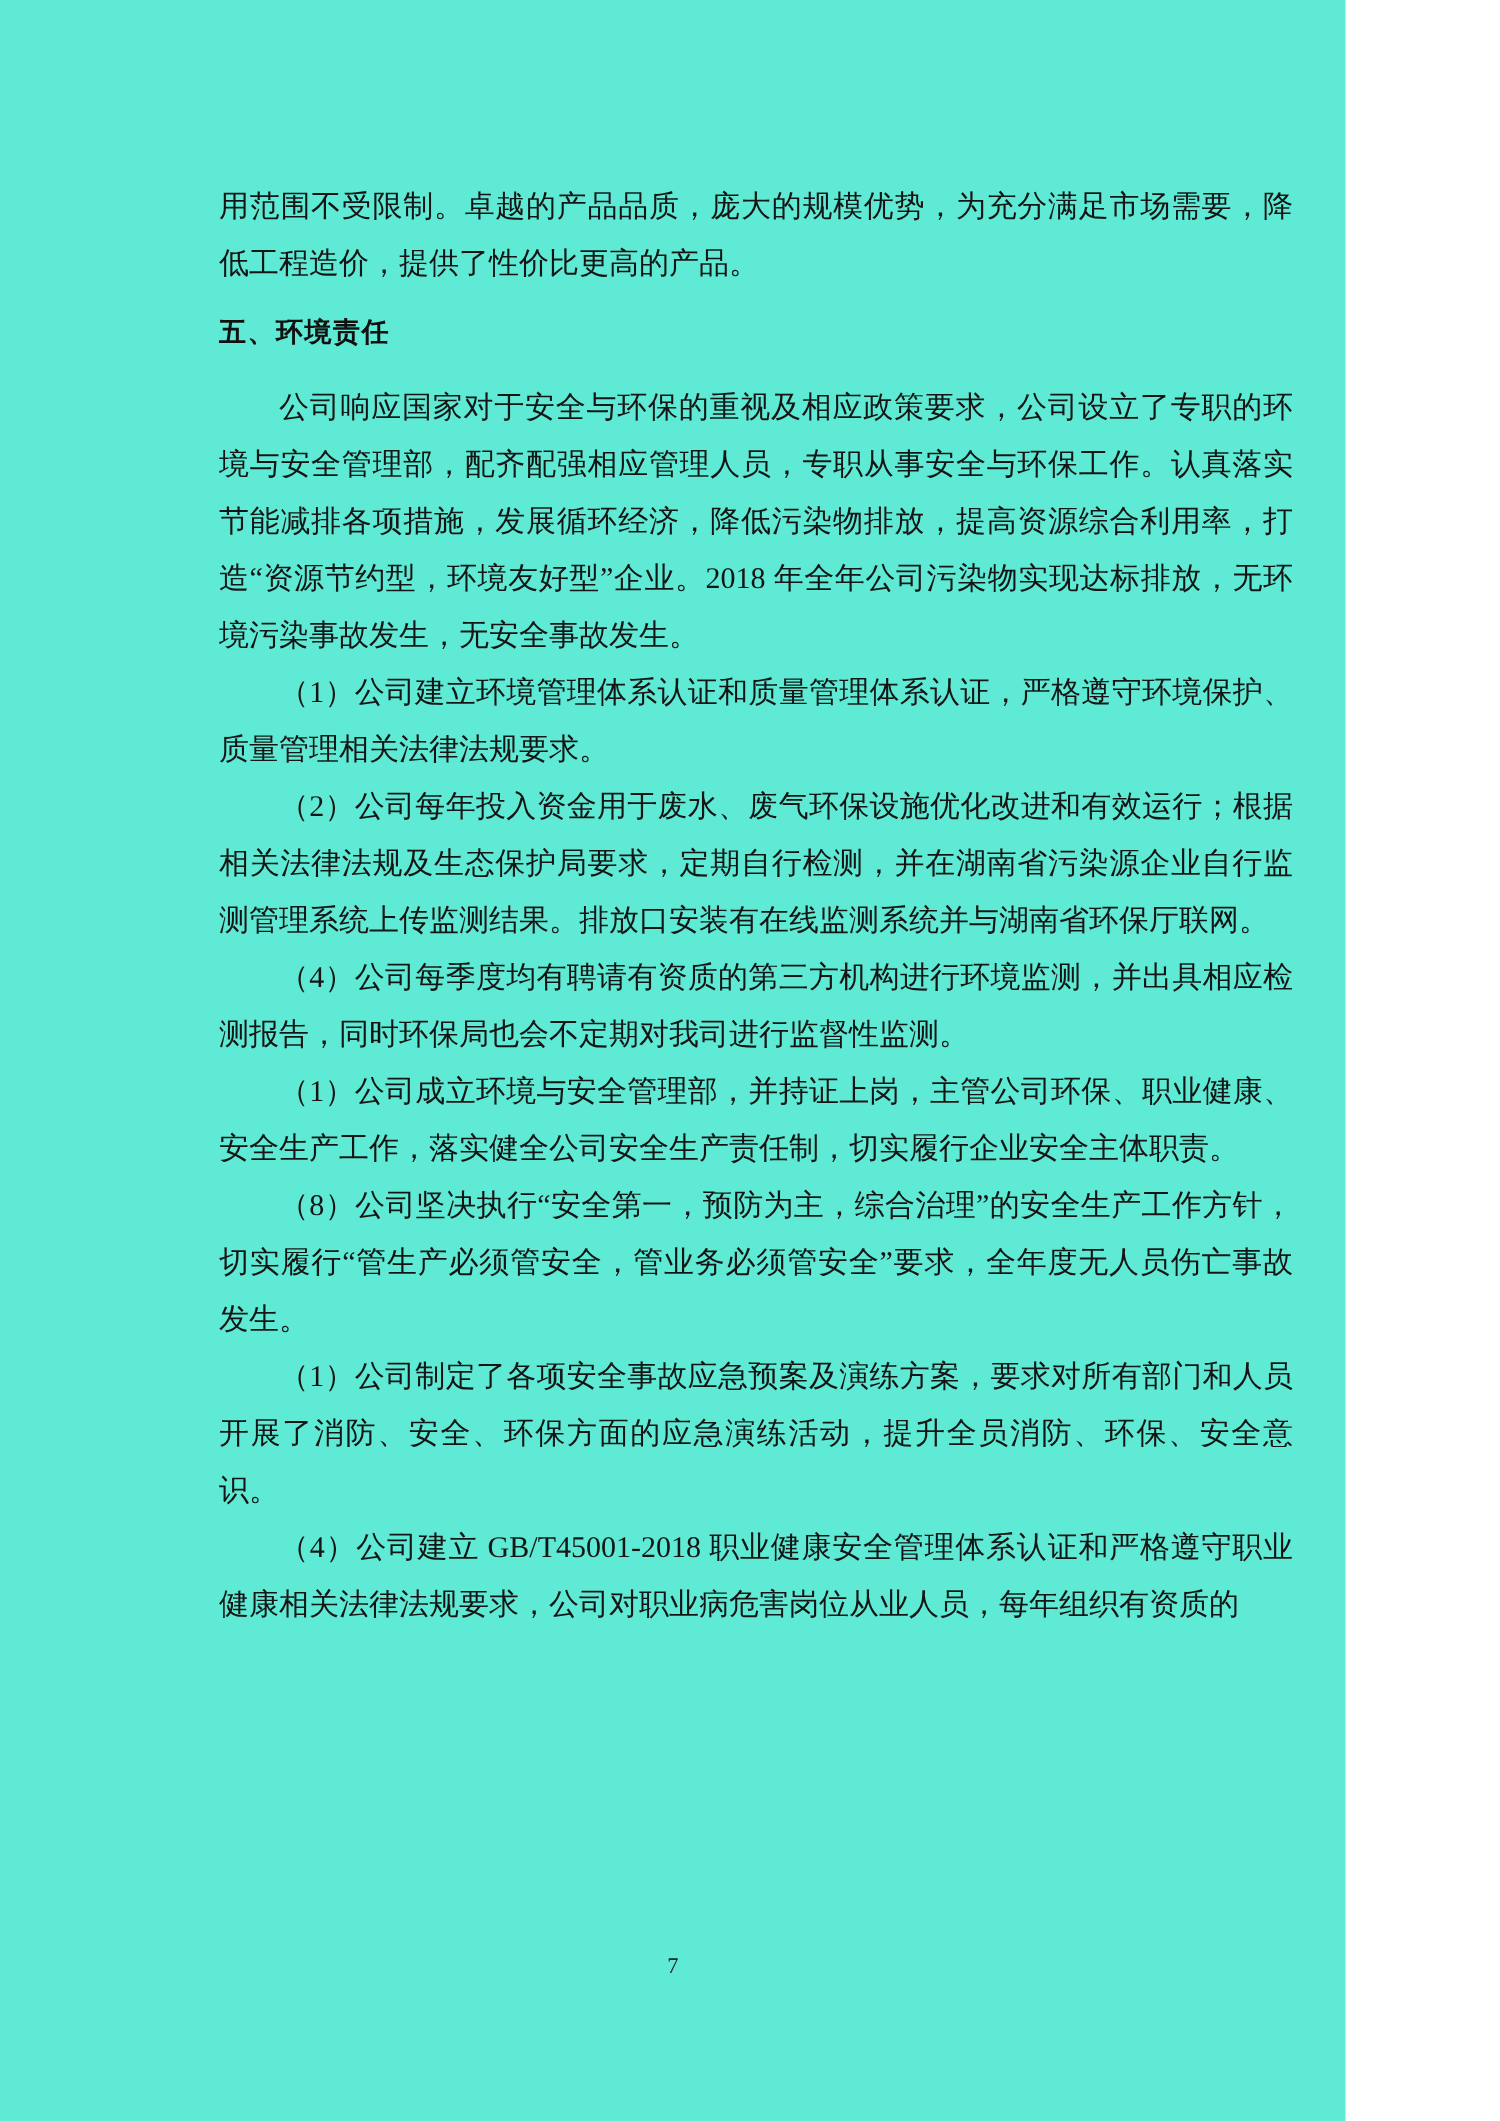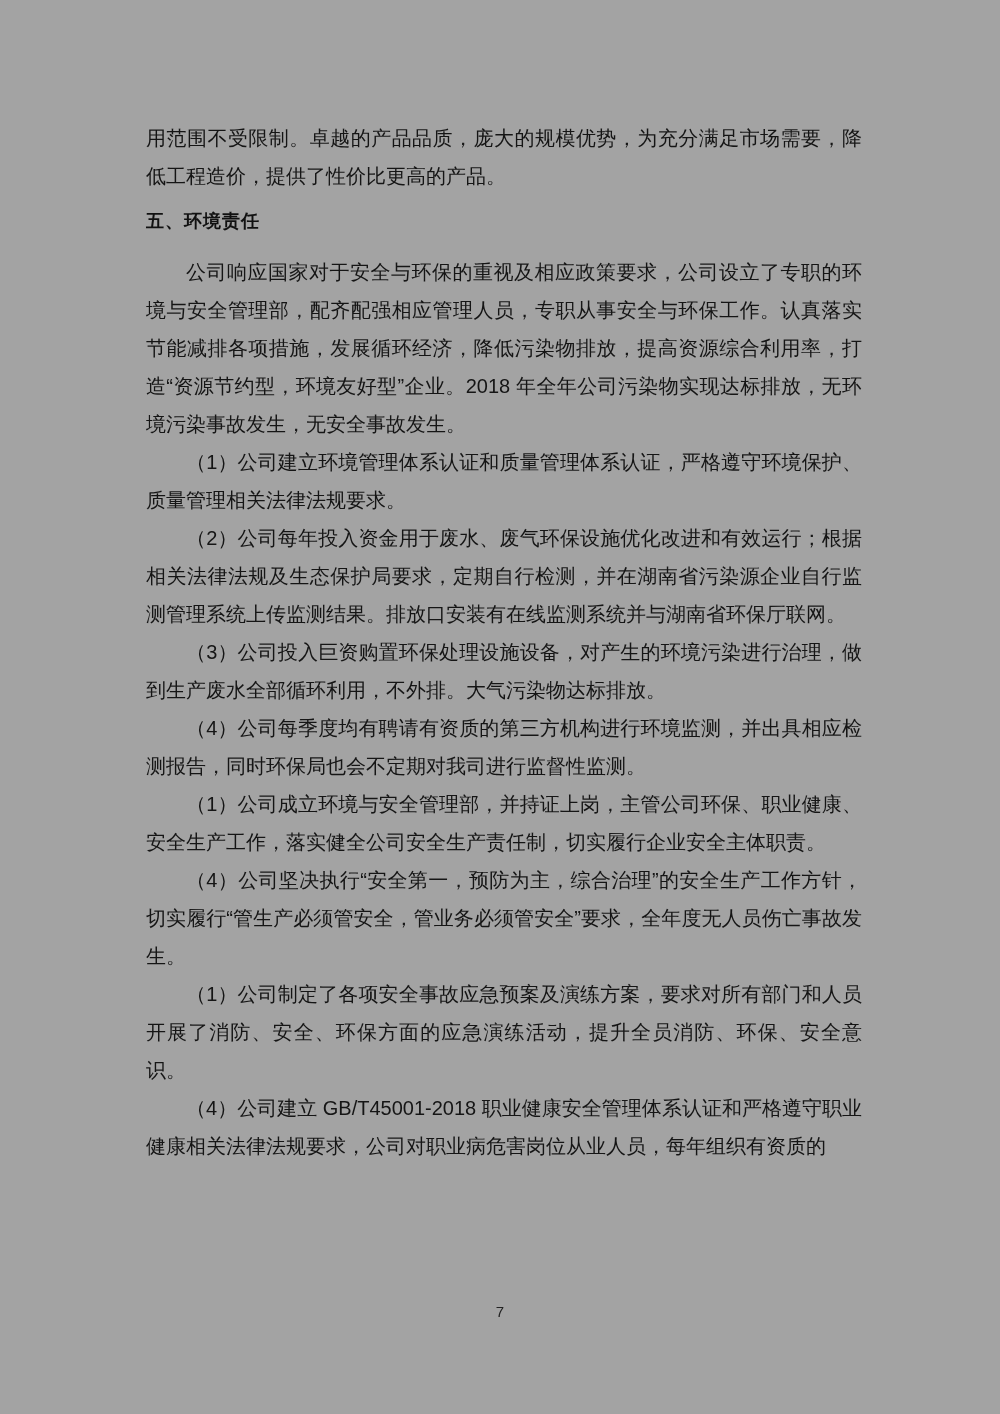--- a/index.html
+++ b/index.html
@@ -2,25 +2,25 @@
 <html><head>
 <meta charset="utf-8">
 <style>
   html, body {
     margin: 0;
     padding: 0;
     background: #ffffff;
   }
   .page {
     position: relative;
-    width: 1000px;
+    width: 897px;
     height: 1414px;
-    background: #a3a3a3;
+    background: #5eead4;
     overflow: hidden;
-    font-family: Liberation Sans, sans-serif;
+    font-family: Liberation Serif, serif;
     color: #151515;
   }
   .content {
     position: absolute;
     left: 146px;
     top: 119px;
     width: 716px;
   }
   .body-para {
     margin: 0;
@@ -70,28 +70,27 @@
 
     <h1 class="section-heading">五、环境责任</h1>
 
     <p class="body-para">公司响应国家对于安全与环保的重视及相应政策要求，公司设立了专职的环境与安全管理部，配齐配强相应管理人员，专职从事安全与环保工作。认真落实节能减排各项措施，发展循环经济，降低污染物排放，提高资源综合利用率，打造“资源节约型，环境友好型”企业。2018 年全年公司污染物实现达标排放，无环境污染事故发生，无安全事故发生。</p>
 
 
     <p class="body-para">（1）公司建立环境管理体系认证和质量管理体系认证，严格遵守环境保护、质量管理相关法律法规要求。</p>
 
     <p class="body-para">（2）公司每年投入资金用于废水、废气环保设施优化改进和有效运行；根据相关法律法规及生态保护局要求，定期自行检测，并在湖南省污染源企业自行监测管理系统上传监测结果。排放口安装有在线监测系统并与湖南省环保厅联网。</p>
 
-    <p class="body-para">（3）公司投入巨资购置环保处理设施设备，对产生的环境污染进行治理，做到生产废水全部循环利用，不外排。大气污染物达标排放。</p>
 
     <p class="body-para">（4）公司每季度均有聘请有资质的第三方机构进行环境监测，并出具相应检测报告，同时环保局也会不定期对我司进行监督性监测。</p>
 
 
     <p class="body-para">（1）公司成立环境与安全管理部，并持证上岗，主管公司环保、职业健康、安全生产工作，落实健全公司安全生产责任制，切实履行企业安全主体职责。</p>
 
-    <p class="body-para">（4）公司坚决执行“安全第一，预防为主，综合治理”的安全生产工作方针，切实履行“管生产必须管安全，管业务必须管安全”要求，全年度无人员伤亡事故发生。</p>
+    <p class="body-para">（8）公司坚决执行“安全第一，预防为主，综合治理”的安全生产工作方针，切实履行“管生产必须管安全，管业务必须管安全”要求，全年度无人员伤亡事故发生。</p>
 
     <p class="body-para">（1）公司制定了各项安全事故应急预案及演练方案，要求对所有部门和人员开展了消防、安全、环保方面的应急演练活动，提升全员消防、环保、安全意识。</p>
 
     <p class="body-para">（4）公司建立 GB/T45001-2018 职业健康安全管理体系认证和严格遵守职业健康相关法律法规要求，公司对职业病危害岗位从业人员，每年组织有资质的</p>
 
   </div>
 
   <div class="page-footer">7</div>
 </div>
 

